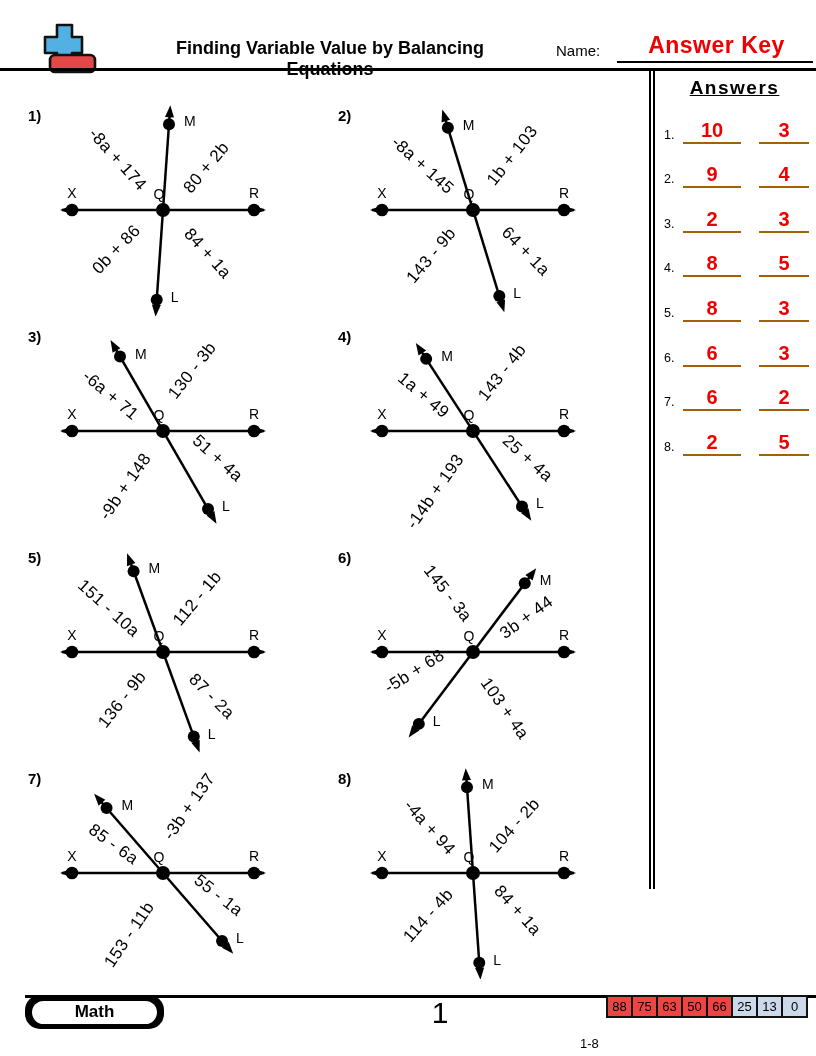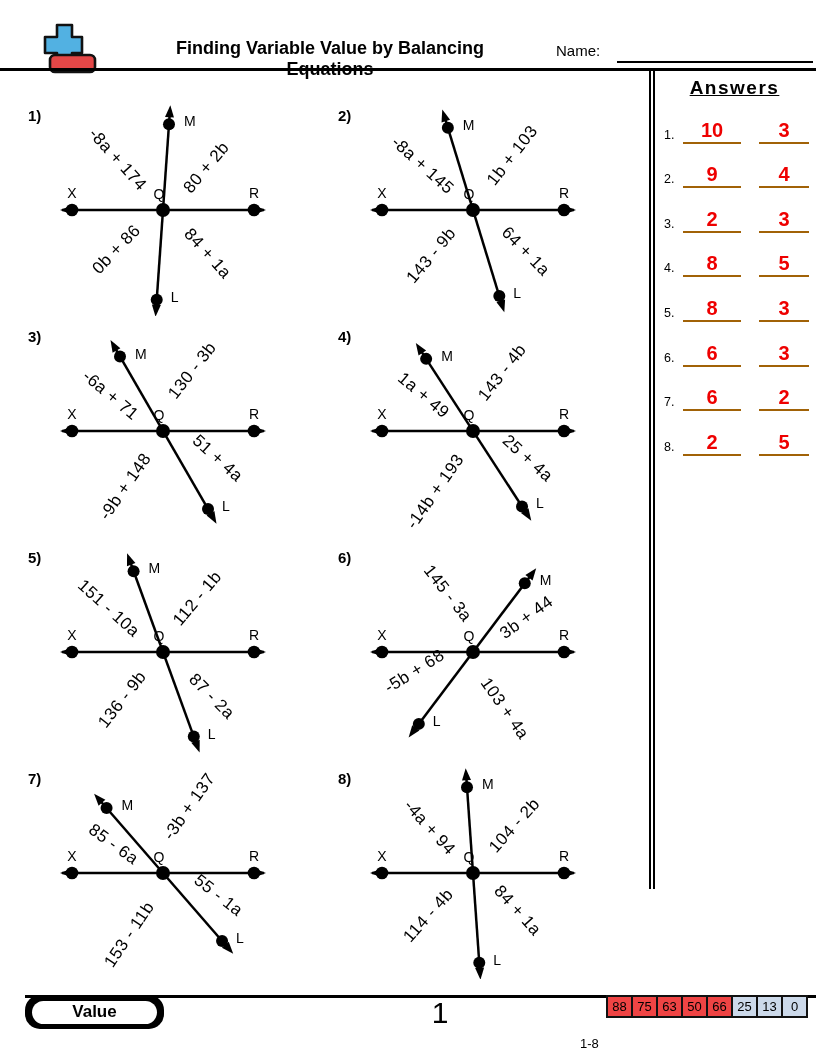--- a/index.html
+++ b/index.html
@@ -53,20 +53,21 @@
 
 <div class="page">
 
   <svg class="logo" width="58" height="56" viewBox="0 0 58 56">
     <path d="M15 5 H30 V17 H40 V33 H30 V45 H15 V33 H3 V17 H15 Z" fill="var(--logo-blue)" stroke="#111" stroke-width="2.6" stroke-linejoin="round"></path>
     <rect x="8" y="35" width="45" height="17" rx="5" fill="var(--logo-red)" stroke="#111" stroke-width="2.6"></rect>
   </svg>
   <div class="ws-title">Finding Variable Value by Balancing Equations</div>
   <div class="name-label">Name:</div>
   <div class="name-line"></div>
+  <div class="answer-key">Answer Key</div>
   <div class="header-rule"></div>
 
 
   <div id="problems" class="problems-grid">
       <div class="problem-cell">
         <svg width="310" height="221" viewBox="0 0 310 221">
           <text x="18" y="26" font-size="15" fill="#000" font-weight="bold">1)</text>
           <line x1="52" y1="115" x2="254" y2="115" stroke="#000" stroke-width="2.5"></line>
           <polygon points="50,115 62,110.5 62,119.5" fill="#000"></polygon>
           <polygon points="256,115 244,119.5 244,110.5" fill="#000"></polygon>
@@ -307,21 +308,21 @@
         <div class="answer-row">
           <span class="answer-num">8.</span>
           <span class="answer-blank blank-a">2</span>
           <span class="answer-blank blank-b">5</span>
         </div>
       </div>
   </aside>
 
   <div class="footer-line"></div>
   <div class="badge">
-    <span class="badge-pill">Value</span>
+    <span class="badge-pill">Math</span>
   </div>
   <div class="page-num">1</div>
   <div class="score-range">1-8</div>
   <div id="score-cells" class="score-cells">
       <span class="score-cell">88</span>
       <span class="score-cell">75</span>
       <span class="score-cell">63</span>
       <span class="score-cell">50</span>
       <span class="score-cell">66</span>
       <span class="score-cell shaded">25</span>

